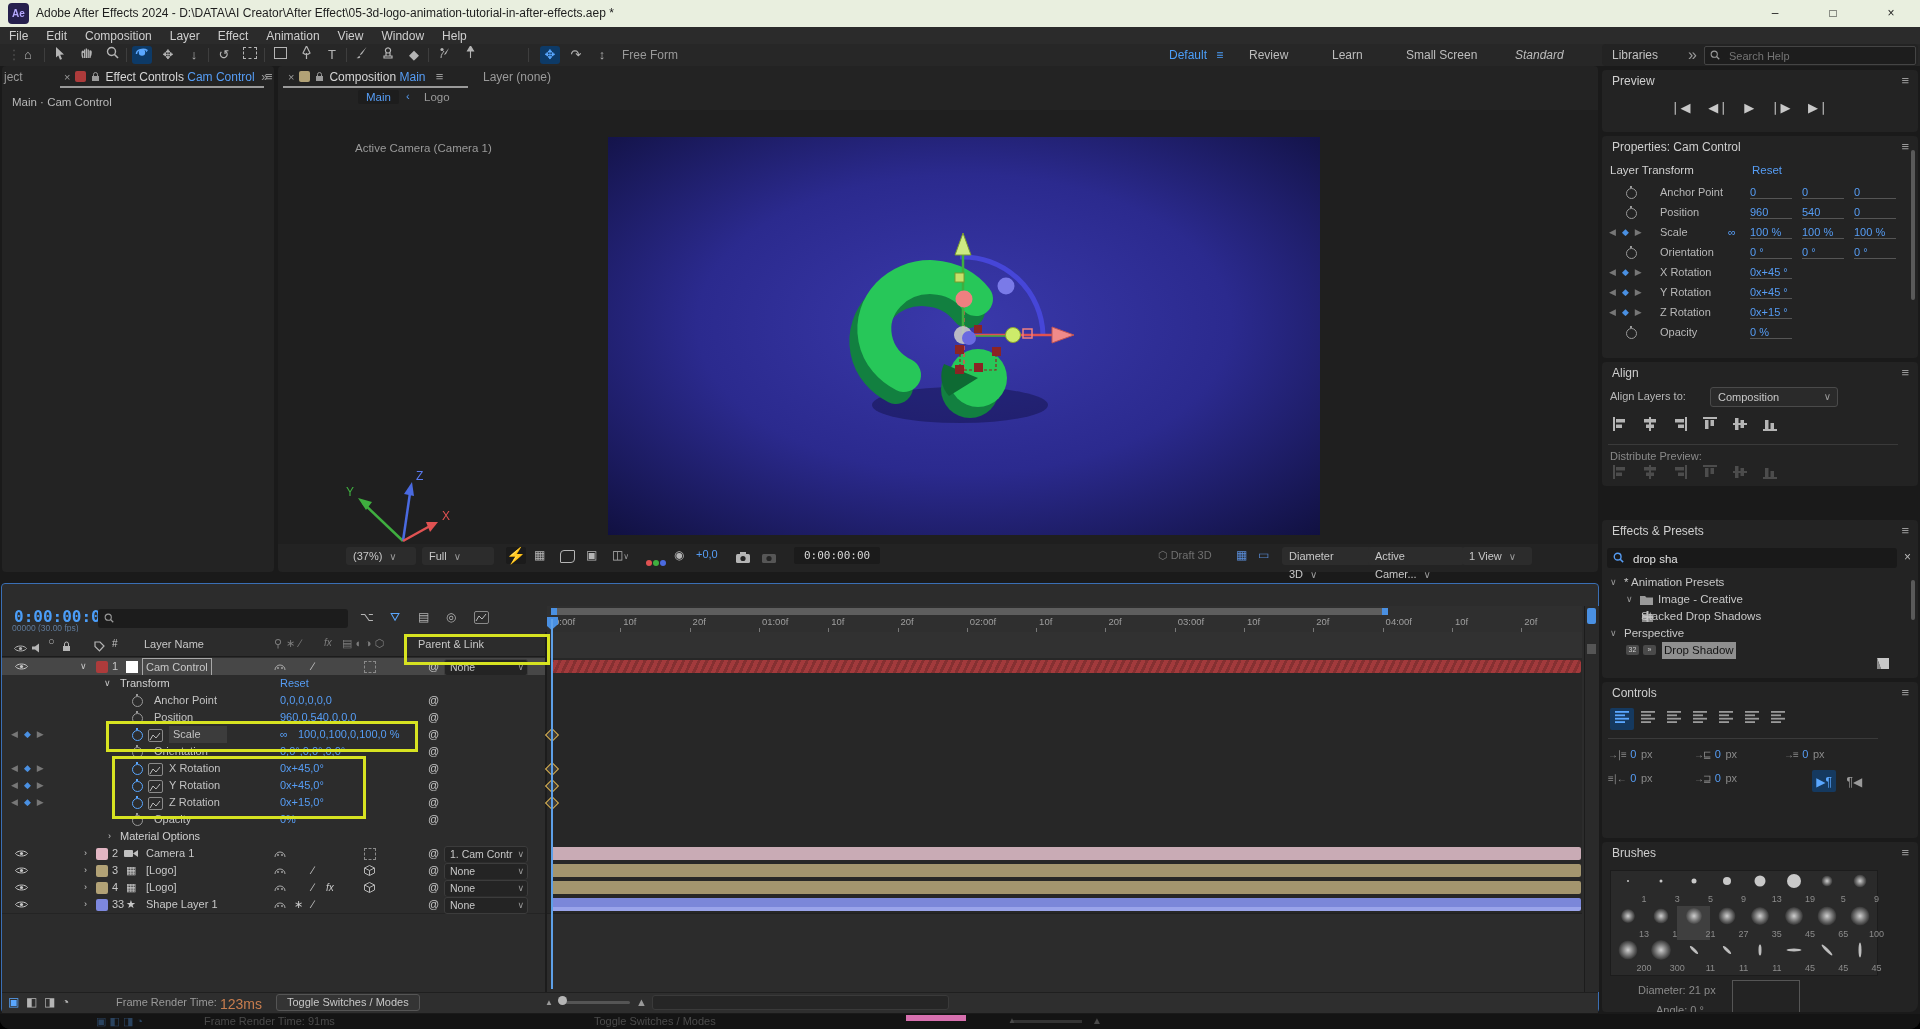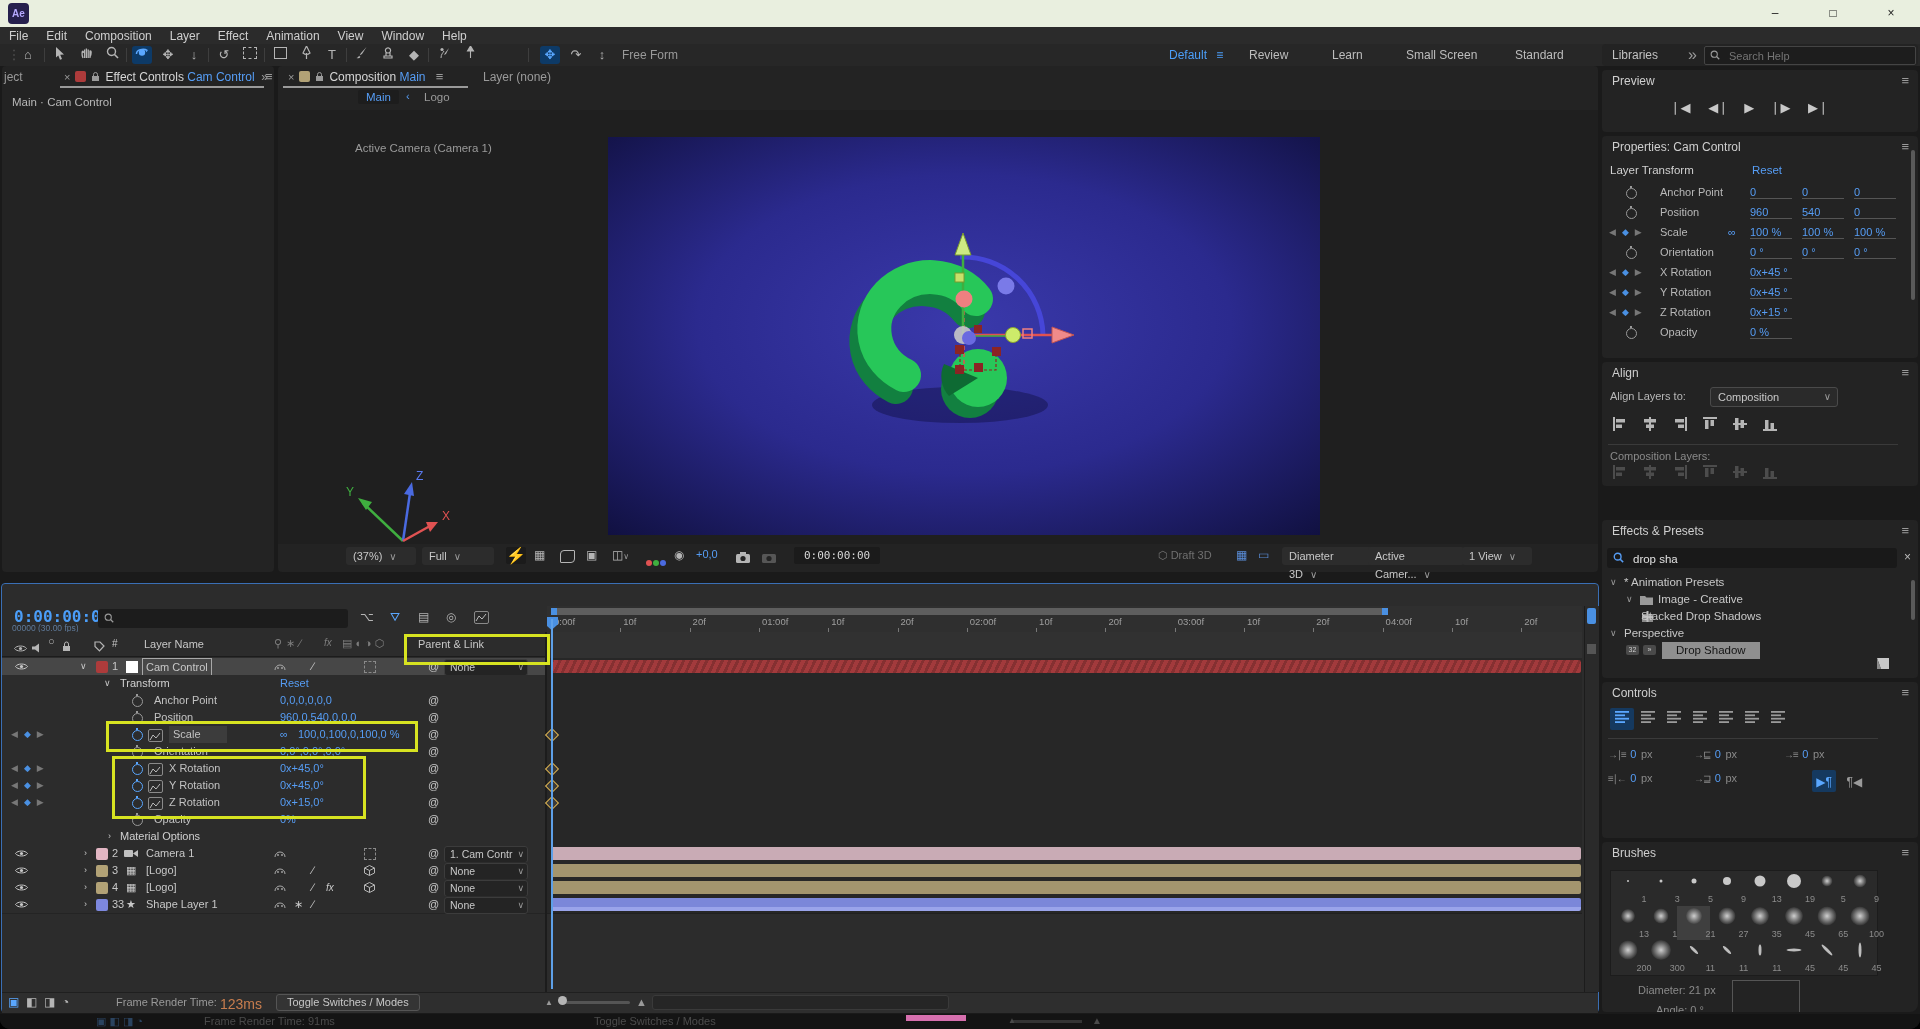--- a/index.html
+++ b/index.html
@@ -74,20 +74,21 @@
   .ghost{opacity:.32;}
   .fieldico{color:#8a8a8a;font-size:10px;letter-spacing:-1px;}
 </style>
 </head>
 <body>
 
 <div id="app">
 
   <div id="titlebar">
     <div id="ae-badge">Ae</div>
+    <div class="t">Adobe After Effects 2024 - D:\DATA\AI Creator\After Effect\05-3d-logo-animation-tutorial-in-after-effects.aep *</div>
     <div class="winbtn" style="right:116px">–</div>
     <div class="winbtn" style="right:58px">□</div>
     <div class="winbtn" style="right:0">×</div>
   </div>
 
   <div id="menubar">
       <span>File</span>
       <span>Edit</span>
       <span>Composition</span>
       <span>Layer</span>
@@ -168,21 +169,21 @@
     <div class="tsep" style="left:528px"></div>
     <div class="tool active" style="left:540px">✥</div>
     <div class="tool" style="left:566px">↷</div>
     <div class="tool" style="left:592px">↕</div>
     <div class="ws" style="left:622px;color:#9a9a9a">Free Form</div>
     <div id="workspaces">
         <span class="ws" style="left: 1169px; color: rgb(75, 158, 249);">Default <span style="margin-left:6px">≡</span></span>
         <span class="ws" style="left: 1249px;">Review</span>
         <span class="ws" style="left: 1332px;">Learn</span>
         <span class="ws" style="left: 1406px;">Small Screen</span>
-        <span class="ws" style="left: 1515px;">Standard</span>
+        <span class="ws" style="left: 1515px; font-style: italic;">Standard</span>
       </div>
   </div>
 
   <div class="panel" style="left:2px;top:66px;width:272px;height:506px">
     <div class="phead" style="padding-left:0">
       <span style="position:absolute;left:2px;color:#9a9a9a;font-size:12px">ject</span>
       <span style="position:absolute;left:62px">
         <span class="tabx">×</span><span class="labsq" style="background:#ad3b3b"></span><svg width="9" height="10" viewBox="0 0 9 10" style="vertical-align:-1px;margin-right:5px">
             <rect x="1" y="4" width="7" height="5" fill="#9a9a9a"></rect>
             <path d="M2.5 4 V2.5 a2 2 0 0 1 4 0 V4" stroke="#9a9a9a" fill="none"></path>
@@ -412,21 +413,21 @@
           </svg></span><span class="alico"><svg width="16" height="16" viewBox="0 0 16 16">
             <rect x="1" y="7" width="14" height="2" fill="#b5b5b5"></rect>
             <rect x="3" y="2" width="3.5" height="12" fill="#b5b5b5"></rect>
             <rect x="8.5" y="4" width="3.5" height="8" fill="#b5b5b5"></rect>
           </svg></span><span class="alico"><svg width="16" height="16" viewBox="0 0 16 16">
             <rect x="1" y="13" width="14" height="2" fill="#b5b5b5"></rect>
             <rect x="3" y="4" width="3.5" height="9" fill="#b5b5b5"></rect>
             <rect x="8.5" y="7" width="3.5" height="6" fill="#b5b5b5"></rect>
           </svg></span></div>
     <div class="abs" style="left:6px;top:82px;width:290px;height:1px;background:#3a3a3a"></div>
-    <div class="abs" style="left:8px;top:88px;font-size:11px;color:#8a8a8a">Composition Layers:</div>
+    <div class="abs" style="left:8px;top:88px;font-size:11px;color:#8a8a8a">Distribute Preview:</div>
     <div id="dist-icons" class="abs" style="left:10px;top:102px;opacity:.28"><span class="alico"><svg width="16" height="16" viewBox="0 0 16 16">
             <rect x="1" y="1" width="2" height="14" fill="#b5b5b5"></rect>
             <rect x="4" y="3" width="9" height="3.5" fill="#b5b5b5"></rect>
             <rect x="4" y="8.5" width="6" height="3.5" fill="#b5b5b5"></rect>
           </svg></span><span class="alico"><svg width="16" height="16" viewBox="0 0 16 16">
             <rect x="7" y="1" width="2" height="14" fill="#b5b5b5"></rect>
             <rect x="2" y="3" width="12" height="3.5" fill="#b5b5b5"></rect>
             <rect x="4" y="8.5" width="8" height="3.5" fill="#b5b5b5"></rect>
           </svg></span><span class="alico"><svg width="16" height="16" viewBox="0 0 16 16">
             <rect x="13" y="1" width="2" height="14" fill="#b5b5b5"></rect>
@@ -478,21 +479,21 @@
           </svg>
           <span style="position:absolute;left:39px">Stacked Drop Shadows</span>
         </div>
         <div class="abs" style="left: 0px; top: 51px; width: 316px; height: 17px; line-height: 17px; font-size: 11.5px; color: rgb(200, 200, 200);">
           <span style="position:absolute;left:8px;color:#9a9a9a;font-size:9px">∨</span>
           <span style="position:absolute;left:22px">Perspective</span>
         </div>
         <div class="abs" style="left: 0px; top: 68px; width: 316px; height: 17px; line-height: 17px; font-size: 11.5px; color: rgb(200, 200, 200);">
           <span style="position:absolute;left:24px;top:3px;width:13px;height:10px;background:#4a4a4a;border-radius:2px;font-size:7px;line-height:10px;text-align:center;color:#ccc">32</span>
           <span style="position:absolute;left:41px;top:3px;width:13px;height:10px;background:#4a4a4a;border-radius:2px;font-size:7px;line-height:10px;text-align:center;color:#ccc">»</span>
-          <span style="position:absolute;left:60px;background:#8f8f8f;color:#141414;padding:0 14px">Drop Shadow</span>
+          <span style="position:absolute;left:60px;background:#8f8f8f;color:#141414;padding:0 2px">Drop Shadow</span>
         </div>
       </div>
     <div class="abs" style="right:28px;bottom:4px"><svg width="14" height="13" viewBox="0 0 14 13">
           <path d="M1 1 H13 V12 H5 Z" fill="#c8c8c8"></path>
           <path d="M1 1 L5 12 L1 12 Z" fill="#8a8a8a"></path>
         </svg></div>
     <div class="abs" style="right:3px;top:60px;width:4px;height:40px;background:#5a5a5a;border-radius:2px"></div>
   </div>
 
   <div class="panel" style="left:1602px;top:682px;width:316px;height:156px">

